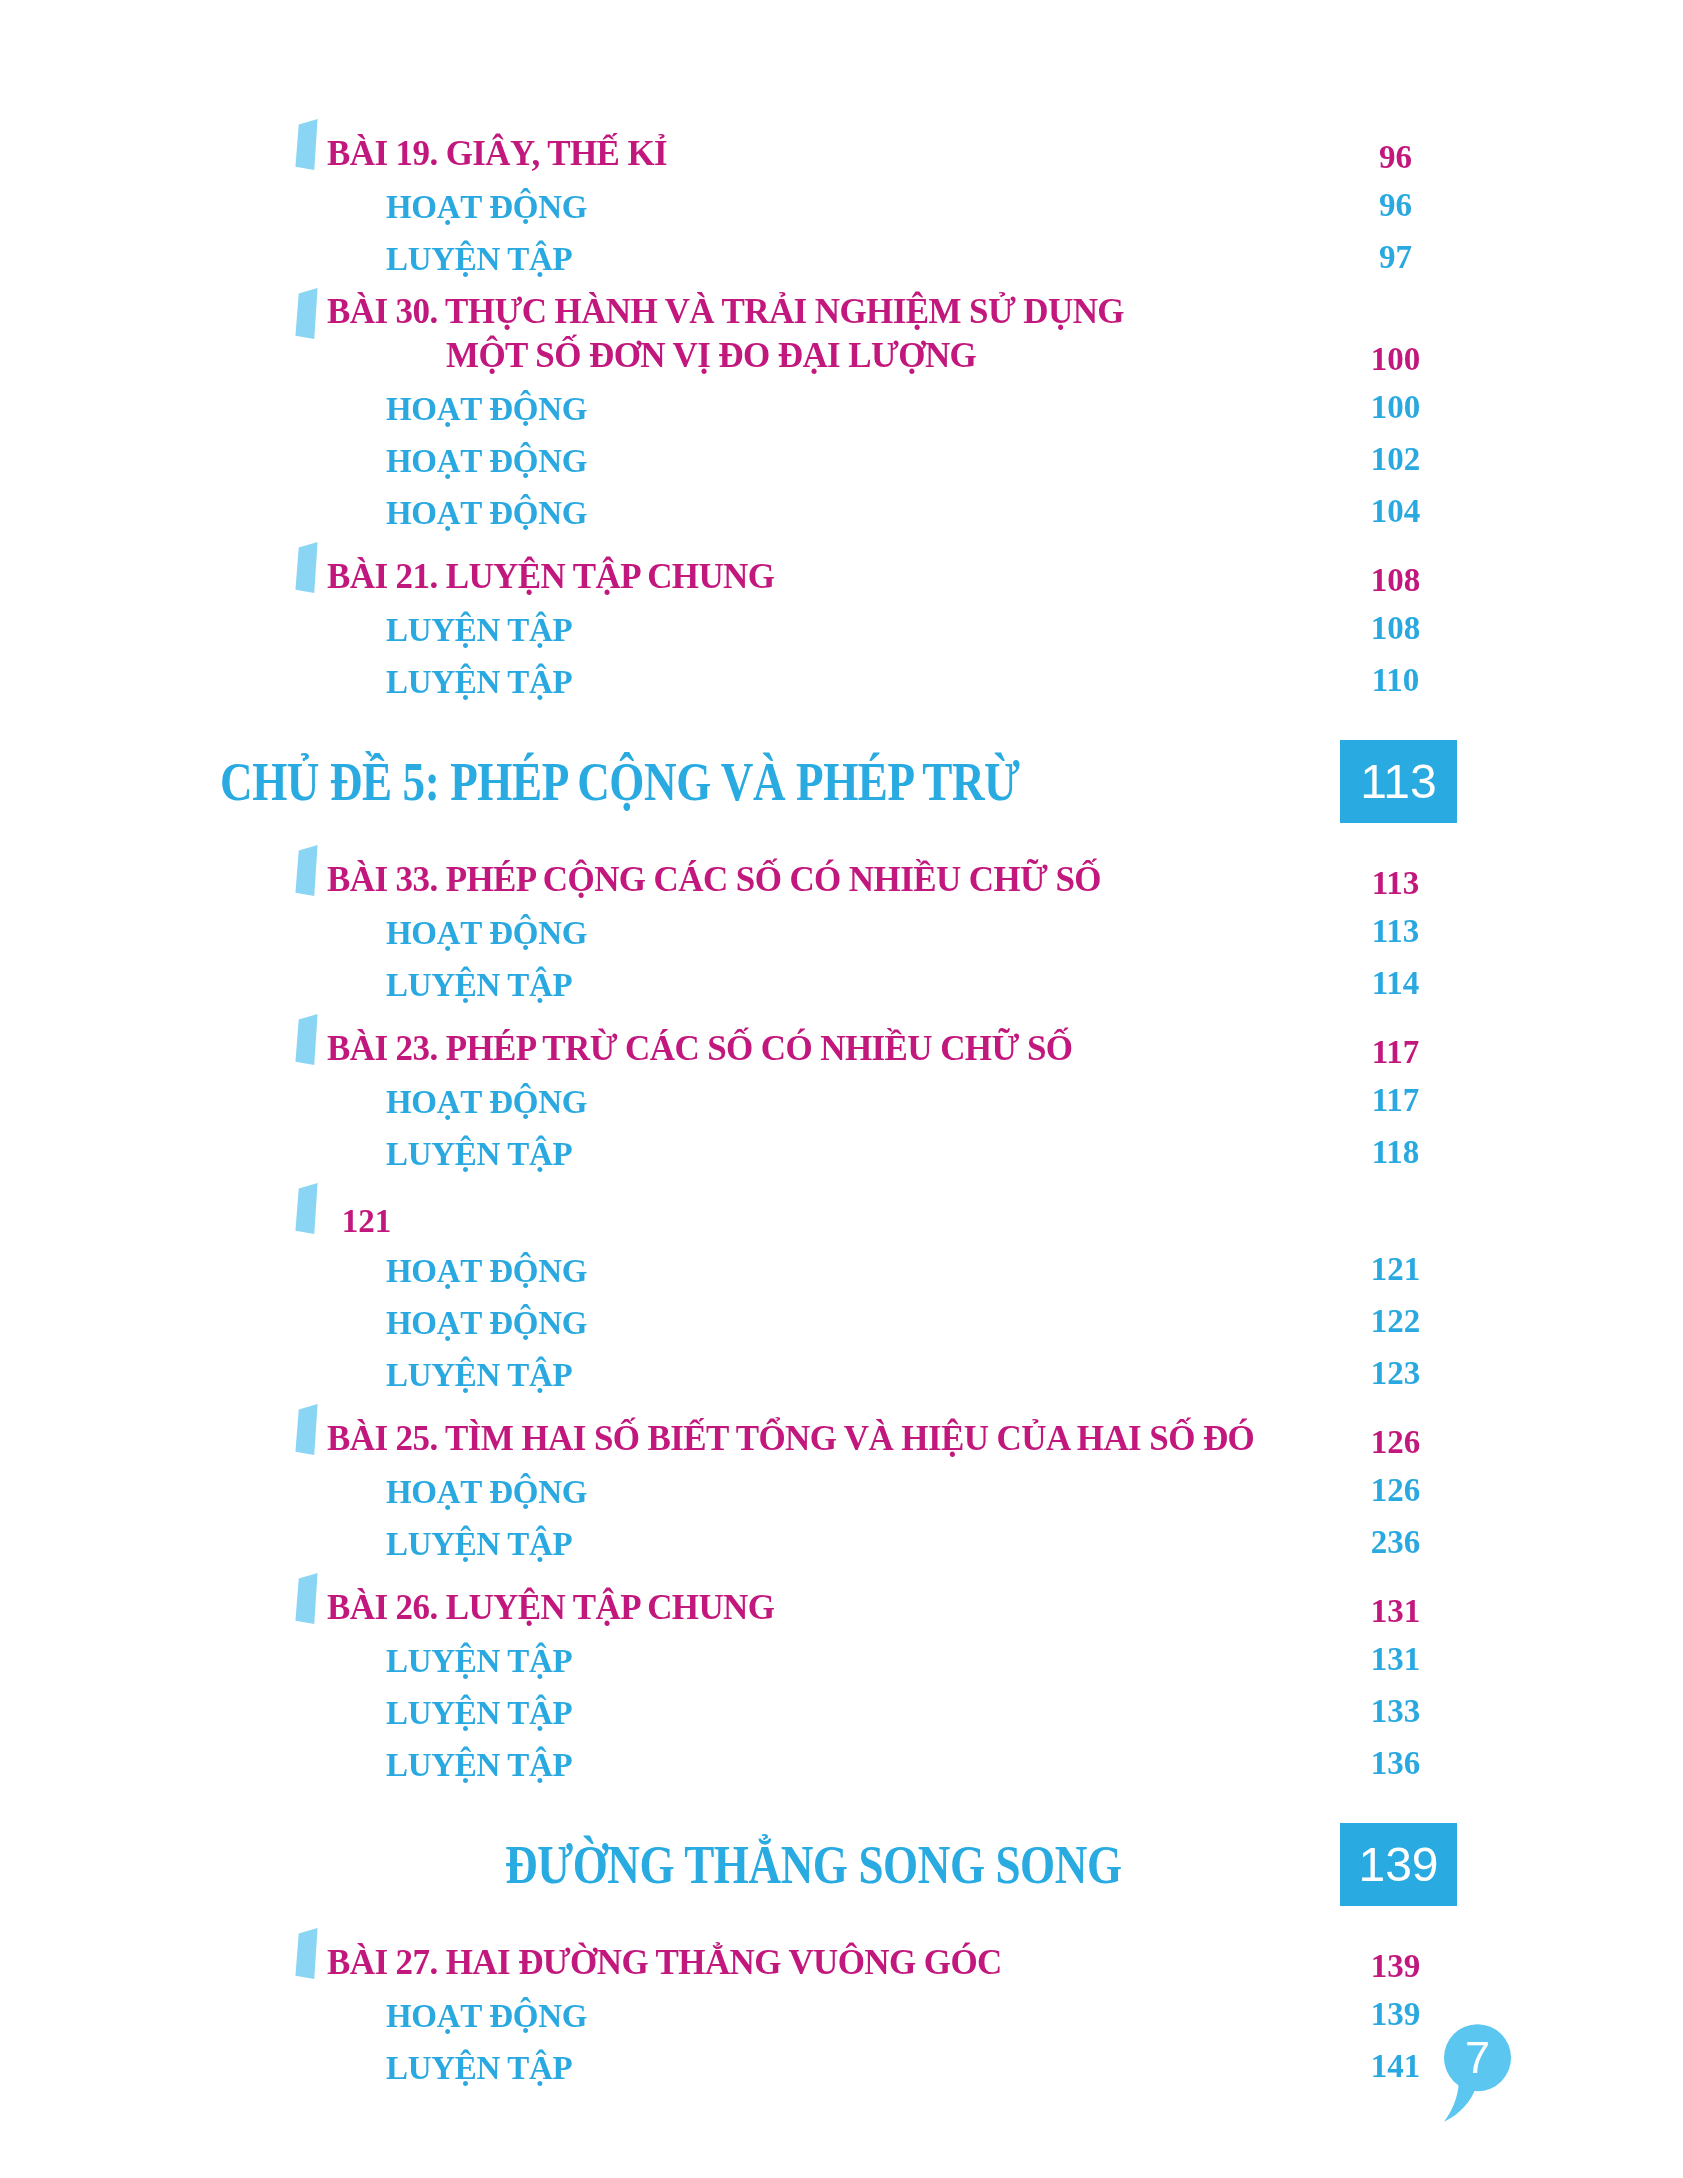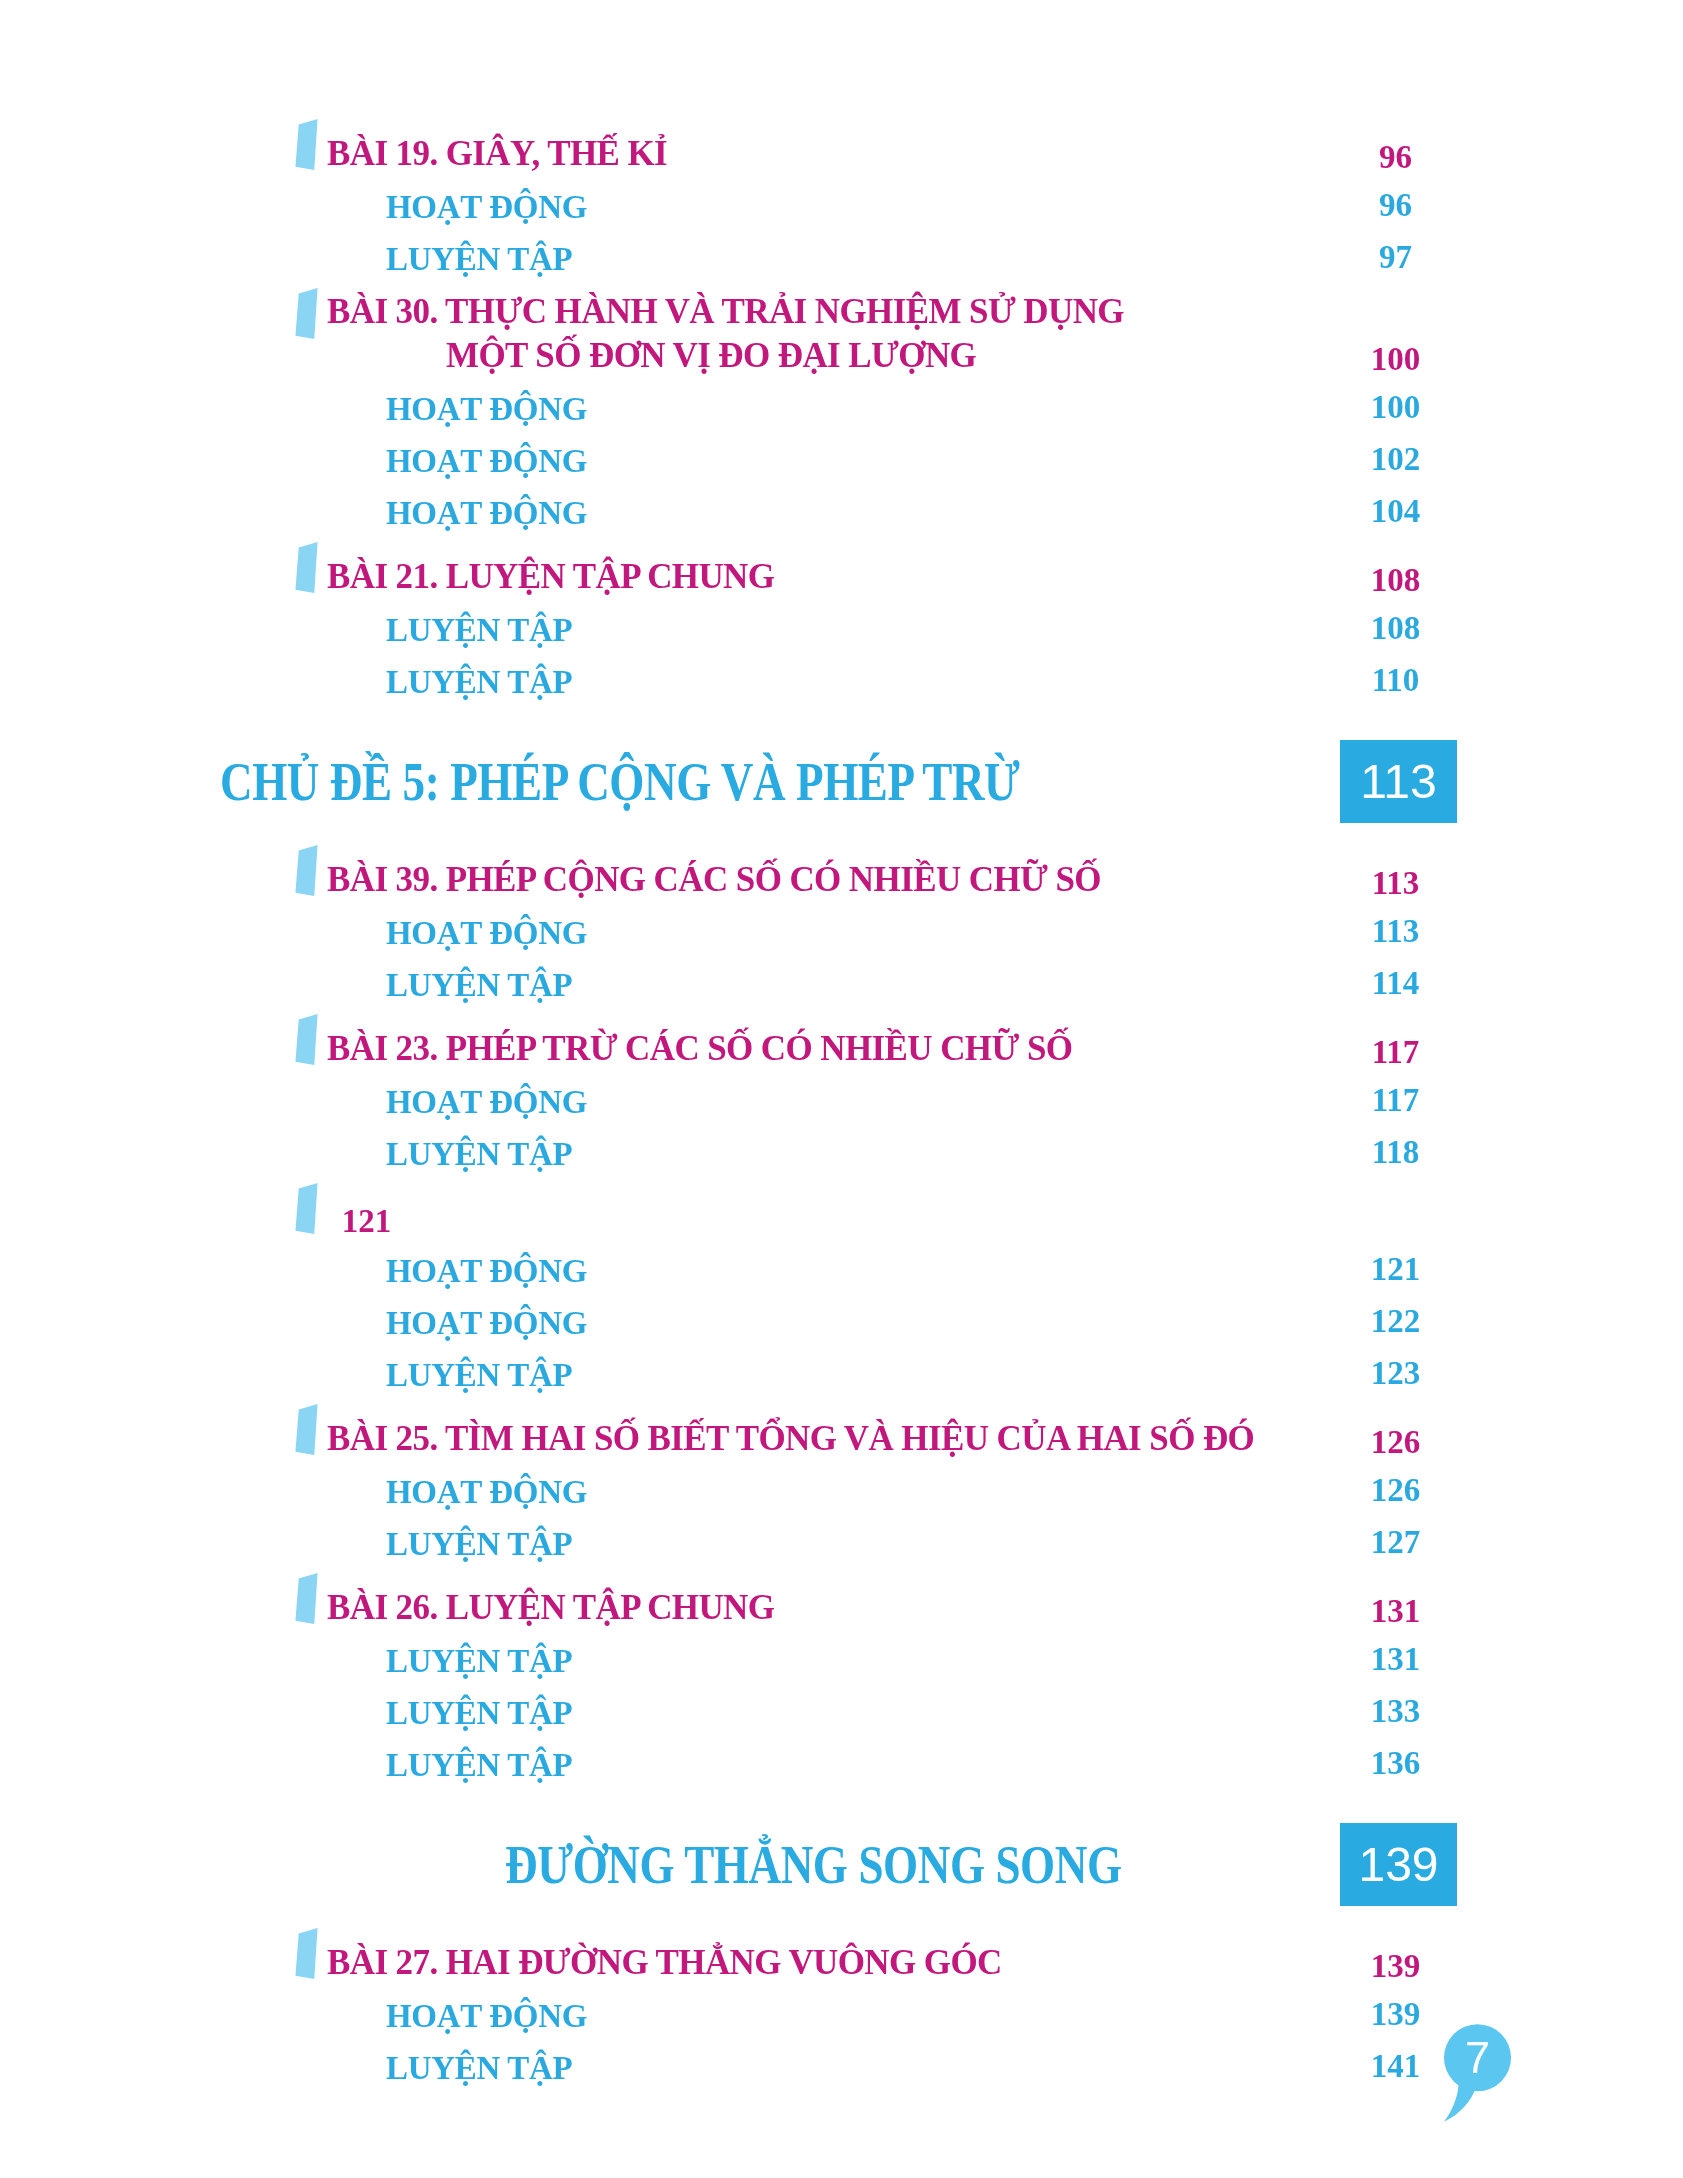--- a/index.html
+++ b/index.html
@@ -119,21 +119,21 @@
         <div class="ctitle">
           <div class="cline"><span class="cinner">CHỦ ĐỀ 5: PHÉP CỘNG VÀ PHÉP TRỪ</span></div>
         </div>
         <div class="pbox">113</div>
       </div>
       <div class="row lesson">
         <span class="bullet"><svg width="23" height="51" viewBox="0 0 20 46">
             <polygon points="3,5 20,0 17,46 0,43" fill="#8BD5F4"></polygon>
           </svg></span>
         <div class="ltitle">
-          <div class="line">BÀI 39. PHÉP CỘNG CÁC SỐ CÓ NHIỀU CHỮ SỐ</div>
+          <div class="line">BÀI 33. PHÉP CỘNG CÁC SỐ CÓ NHIỀU CHỮ SỐ</div>
         </div>
         <div class="pnum magenta">113</div>
       </div>
       <div class="row sub">
         <div class="stitle">HOẠT ĐỘNG</div>
         <div class="pnum cyan">113</div>
       </div>
       <div class="row sub">
         <div class="stitle">LUYỆN TẬP</div>
         <div class="pnum cyan">114</div>
@@ -181,21 +181,21 @@
           <div class="line">BÀI 25. TÌM HAI SỐ BIẾT TỔNG VÀ HIỆU CỦA HAI SỐ ĐÓ</div>
         </div>
         <div class="pnum magenta">126</div>
       </div>
       <div class="row sub">
         <div class="stitle">HOẠT ĐỘNG</div>
         <div class="pnum cyan">126</div>
       </div>
       <div class="row sub">
         <div class="stitle">LUYỆN TẬP</div>
-        <div class="pnum cyan">127</div>
+        <div class="pnum cyan">236</div>
       </div>
       <div class="row lesson">
         <span class="bullet"><svg width="23" height="51" viewBox="0 0 20 46">
             <polygon points="3,5 20,0 17,46 0,43" fill="#8BD5F4"></polygon>
           </svg></span>
         <div class="ltitle">
           <div class="line">BÀI 26. LUYỆN TẬP CHUNG</div>
         </div>
         <div class="pnum magenta">131</div>
       </div>

